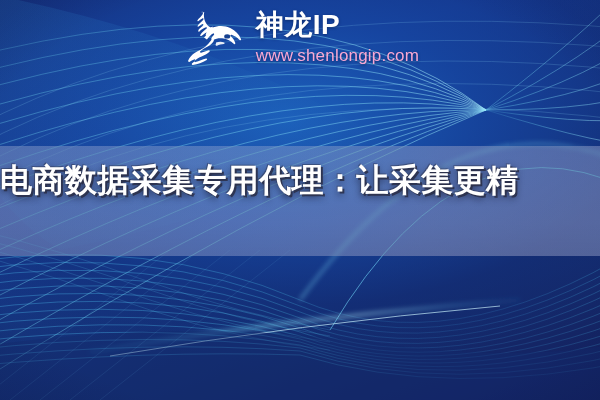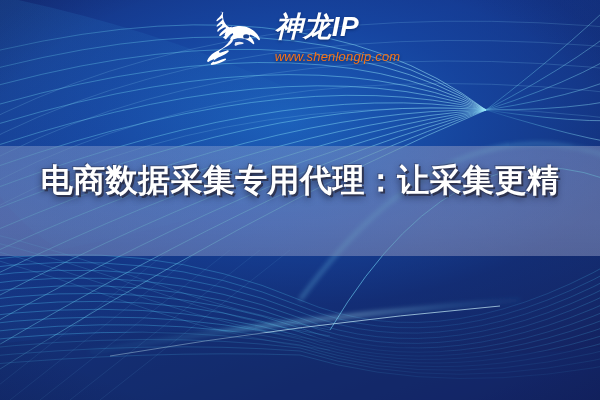--- a/index.html
+++ b/index.html
@@ -80,48 +80,47 @@
     display: flex;
     align-items: center;
     justify-content: center;
     gap: 9px;
   }
   #dragon-icon { width: 66px; height: 58px; flex: none; }
   #logo-text-block {
     display: flex;
     flex-direction: column;
     margin-top: 1px;
-    font-style: italic;
   }
   #brand-name {
     color: #ffffff;
     font-size: 28px;
     font-weight: 700;
     line-height: 1.02;
     letter-spacing: 0.5px;
     text-shadow: 0 1px 3px rgba(6,22,64,0.55);
     white-space: nowrap;
   }
   #brand-url {
-    color: #f97316;
-    font-size: 13px;
+    color: #f9a8d4;
+    font-size: 17px;
     font-weight: 400;
     line-height: 1.1;
     margin-top: 8px;
     letter-spacing: 0.2px;
     text-shadow: 0 1px 3px rgba(6,22,64,0.6);
     white-space: nowrap;
   }
 
   
   #headline {
     position: absolute;
     left: 0;
     top: 160px;
-    width: 600px;
+    width: 498px;
     text-align: center;
     color: #ffffff;
     font-size: 32px;
     font-weight: 700;
     line-height: 41px;
     letter-spacing: 0.4px;
     text-shadow:
        2px 2px 0 rgba(42,46,70,0.85),
       -1px -1px 0 rgba(42,46,70,0.45),
        0 3px 7px rgba(20,24,48,0.75);

